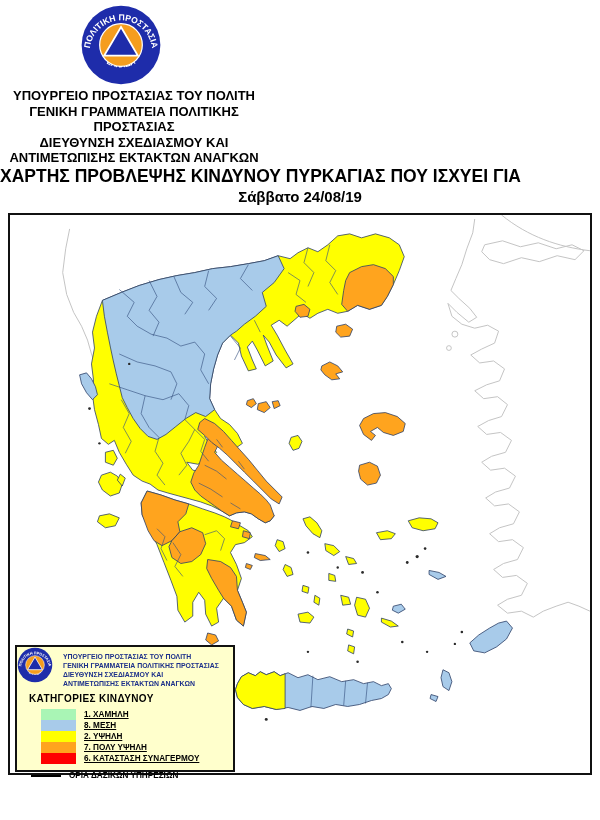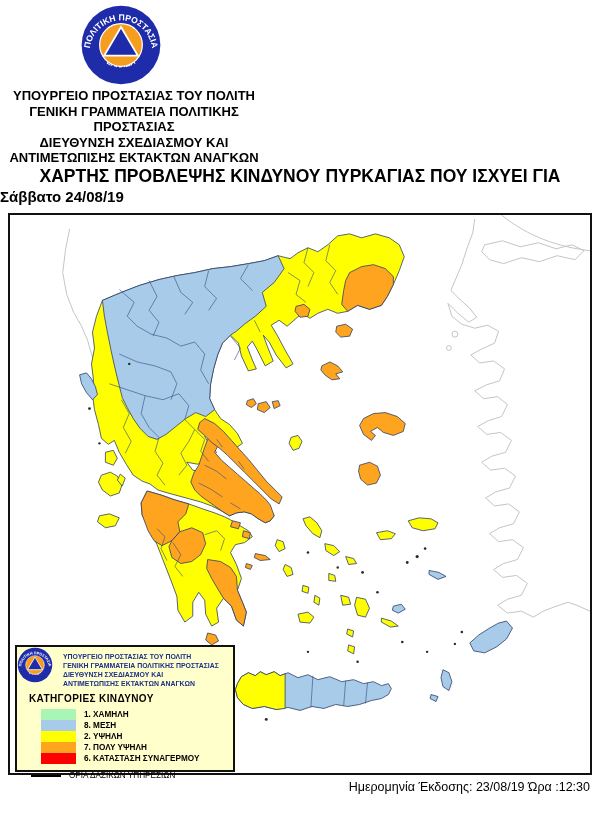--- a/index.html
+++ b/index.html
@@ -6,23 +6,23 @@
   .page{position:relative;width:600px;height:820px;background:#fff;overflow:hidden;
         font-family:"Liberation Sans","DejaVu Sans",sans-serif;color:#000;}
   
   .defs-svg{position:absolute;width:0;height:0;}
   
   .logo-big{position:absolute;left:80px;top:4px;width:82px;height:82px;}
   
   .agency{position:absolute;left:8px;top:88px;width:252px;text-align:center;
           font-size:13px;font-weight:bold;line-height:15.5px;letter-spacing:0px;}
   
-  .title1{position:absolute;left:0;top:166px;width:600px;text-align:center;
+  .title1{position:absolute;left:0;top:166px;width:600px;text-align:left;
           font-size:17.5px;font-weight:bold;}
-  .title2{position:absolute;left:0;top:188px;width:600px;
+  .title2{position:absolute;left:0;top:188px;width:600px;text-align:center;
           font-size:15px;font-weight:bold;}
   
   .map{position:absolute;left:8px;top:213px;width:584px;height:562px;
        border:2px solid #111;box-sizing:border-box;background:#fff;}
   .map svg{position:absolute;left:0;top:0;width:100%;height:100%;}
   
   .r2{fill:#A8CBEA;stroke:#2c3f66;stroke-width:.8;}
   .r3{fill:#FFFF00;stroke:#2c3f66;stroke-width:.8;}
   .r4{fill:#FFA41E;stroke:#2c3f66;stroke-width:.8;}
   .border-line{fill:none;stroke:#35507e;stroke-width:.7;opacity:.9;}
@@ -30,26 +30,26 @@
   .speck{fill:#2a2a2a;}
   
   .legend{position:absolute;left:5px;top:430px;width:220px;height:127px;
           background:#FFFFCC;border:2px solid #111;box-sizing:border-box;}
   .legend-logo{position:absolute;left:5px;top:4px;width:36px;height:36px;}
   .legend-agency{position:absolute;left:46px;top:5px;width:170px;
                  font-size:6.9px;font-weight:bold;line-height:9px;color:#1b2f8a;}
   .legend-heading{position:absolute;left:12px;top:46px;font-size:10px;
                   font-weight:bold;letter-spacing:.4px;color:#000;}
   .legend-rows{position:absolute;left:24px;top:62px;}
-  .legend-row{display:flex;align-items:center;height:11px;}
+  .legend-row{display:flex;align-items:center;height:11px;text-decoration:underline;}
   .legend-swatch{width:35px;height:11px;flex:0 0 35px;}
   .legend-label{margin-left:8px;font-size:8.2px;font-weight:bold;white-space:nowrap;}
   .legend-boundary{position:absolute;left:14px;top:124px;display:flex;align-items:center;}
   .legend-boundary-line{width:30px;height:0;border-top:2px solid #000;}
-  .legend-boundary-label{margin-left:8px;font-size:8.2px;font-weight:normal;}
+  .legend-boundary-label{margin-left:8px;font-size:8.2px;font-weight:bold;}
   
   .footer{position:absolute;right:10px;top:779px;text-align:right;
           font-size:12.5px;line-height:17px;color:#000;}
   .logo-ring-text{fill:#fff;font-family:"Liberation Sans",sans-serif;font-weight:bold;}
 </style>
 </head>
 <body>
 
 <div class="page">
 
@@ -258,16 +258,15 @@
         </div>
       </div>
       <div class="legend-boundary">
         <span class="legend-boundary-line"></span>
         <span class="legend-boundary-label">ΟΡΙΑ ΔΑΣΙΚΩΝ ΥΠΗΡΕΣΙΩΝ</span>
       </div>
     </div>
   </div>
 
   <div class="footer">
-    <div>Ημερομηνία Έκδοσης: 23/08/19  Ώρα :12:30</div>
   </div>
 
 </div>
 
 </body></html>

